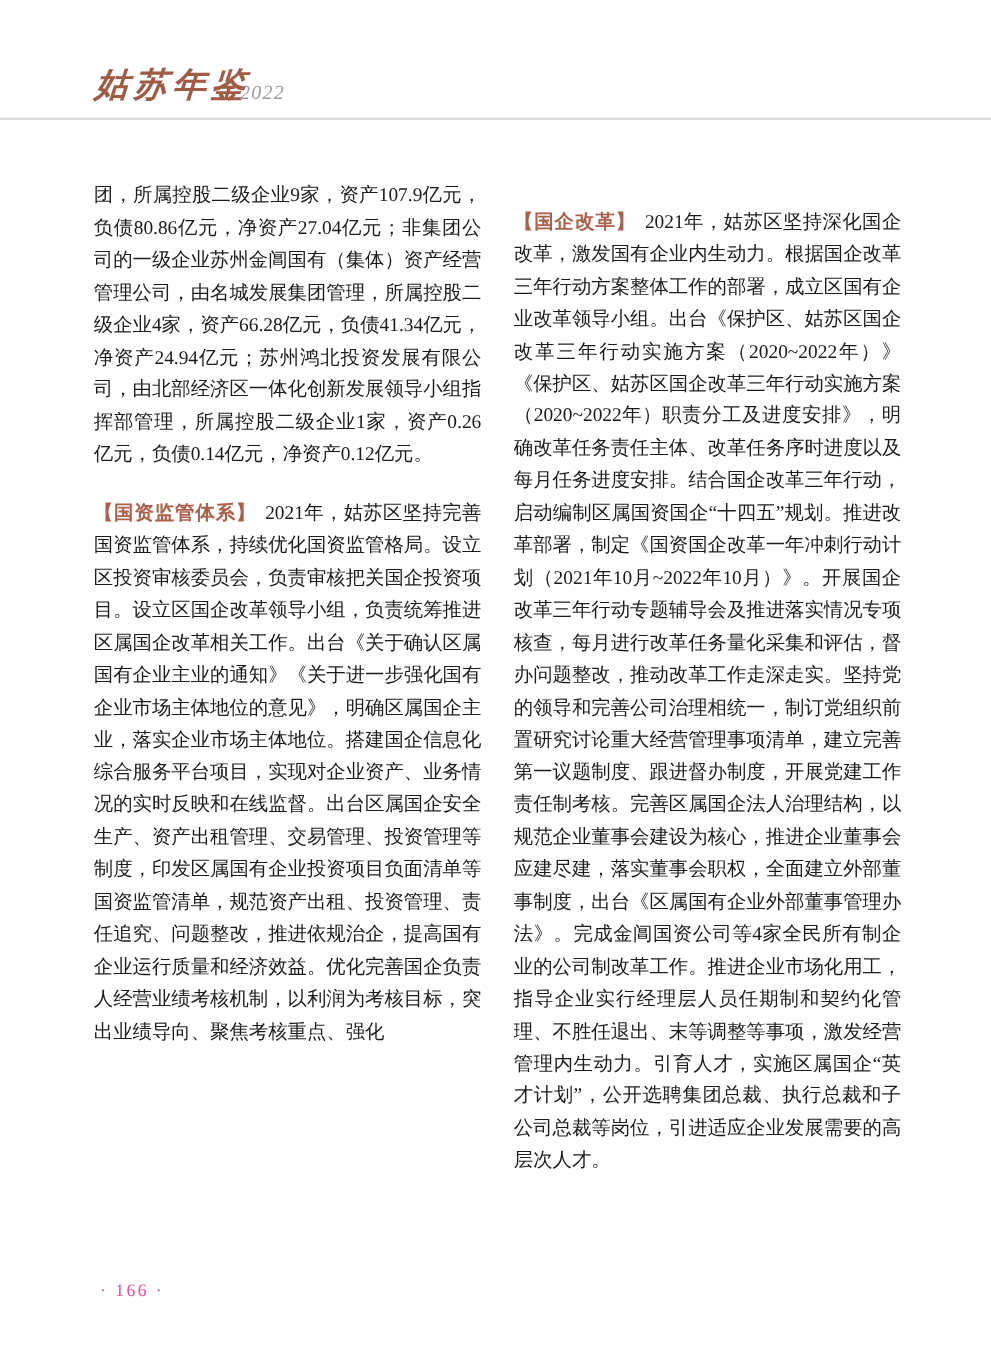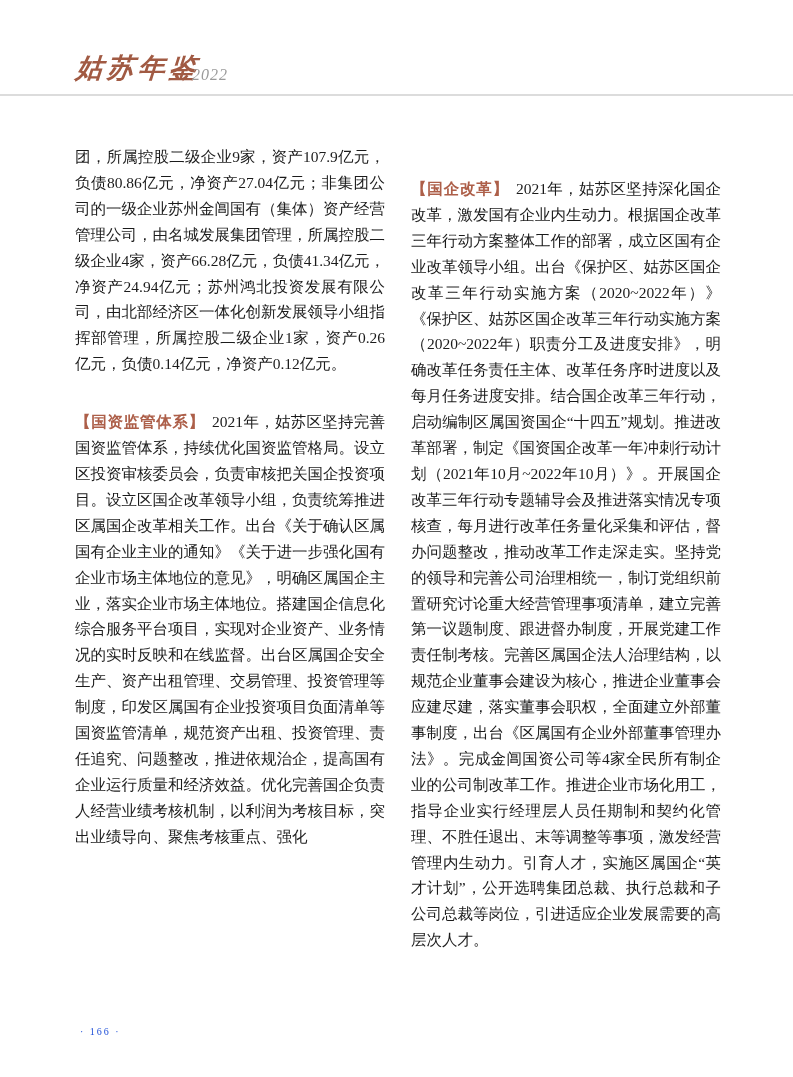--- a/index.html
+++ b/index.html
@@ -56,34 +56,34 @@
   .col {
     width: 310px;
     height: 864px;
     overflow: hidden;
     font-size: 15.5px;
     line-height: 25.9px;
     text-align: justify;
     text-justify: inter-ideograph;
   }
   .para { margin: 0; }
-  .para.entry { margin-top: 32px; }
+  .para.entry { margin-top: 21px; }
   .entry-label {
     color: #ad5f49;
     font-weight: bold;
     margin-right: 0.45em;
     letter-spacing: 0.5px;
   }
   
   .footer {
     position: absolute;
     left: 80px;
     top: 1026px;
-    font-size: 10px;
-    color: #1d4ed8;
+    font-size: 14px;
+    color: #ec4899;
     letter-spacing: 2px;
   }
 </style>
 </head>
 <body>
 
 <div class="page">
 
   <div class="header">
     <span class="logo">姑苏年鉴</span>

